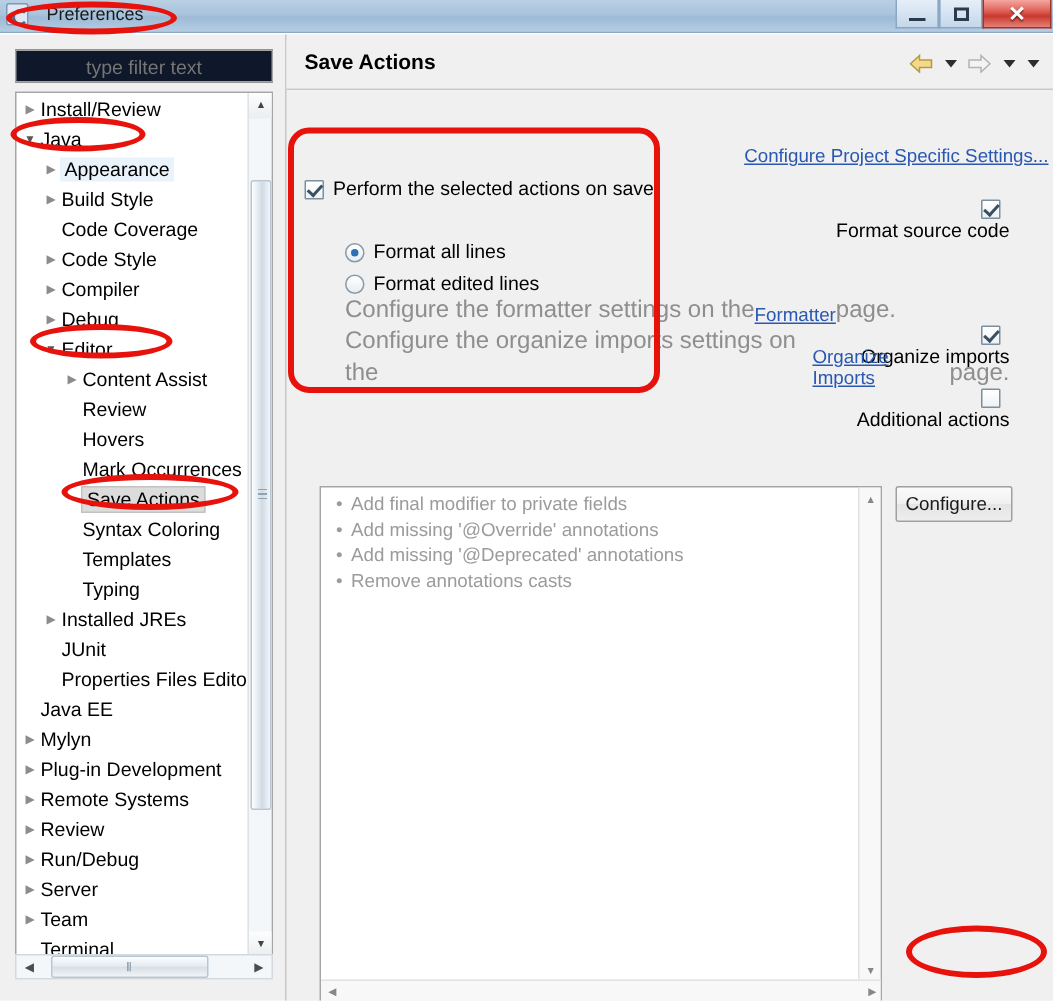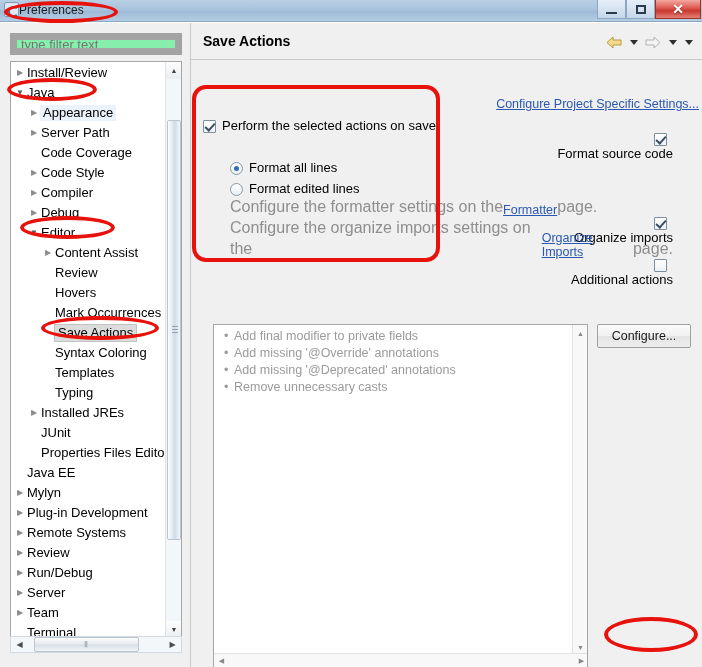--- a/index.html
+++ b/index.html
@@ -17,21 +17,21 @@
   }
 
   
   .titlebar {
     position: absolute; left: 0; top: 0; width: 702px; height: 22px;
     background: linear-gradient(to bottom, #b9cfe4 0%, #a9c4dd 45%, #9dbad6 55%, #b4cde3 100%);
     border-bottom: 1px solid #8ba7c2;
   }
   .titlebar-left {
     position: absolute; left: 4px; top: 2px;
-    display: flex; align-items: center; gap: 0;
+    display: flex; align-items: flex-start; gap: 12px;
   }
   .app-icon {
     width: 15px; height: 15px;
     background: #dfe9f3;
     border: 1px solid #7e99b5;
     border-radius: 2px;
     position: relative;
     flex: 0 0 auto;
   }
   .app-icon:before {
@@ -78,27 +78,28 @@
     background: #f0f0f0;
     border-top: 1px solid #ffffff;
   }
 
   
   .left-pane {
     position: absolute; left: 6px; top: 8px; width: 180px; height: 624px;
   }
   .filter-box {
     position: absolute; left: 4px; top: 2px; width: 172px; height: 22px;
-    border: 7px solid #a3a3a3;
-    background: #86efac;
+    border: 1px solid #a3a3a3;
+    background: #0f172a;
     font-family: "Liberation Sans", sans-serif;
     font-size: 13px;
     color: #6d6d6d;
     padding: 2px 4px;
     outline: none;
+    text-align: center;
   }
   .tree {
     position: absolute; left: 4px; top: 30px; width: 172px; height: 578px;
     background: #ffffff;
     border: 1px solid #a6a6a6;
     overflow: hidden;
   }
   .tree-inner {
     position: absolute; left: 0; top: 0; width: 156px; height: 100%;
     padding-top: 1px;
@@ -304,21 +305,21 @@
   .btn {
     background: linear-gradient(to bottom,#fbfbfb 0%,#f1f1f1 48%,#e4e4e4 52%,#eeeeee 100%);
     border: 1px solid #a0a0a0;
     border-radius: 2px;
     font-size: 12.5px; color: #1a1a1a;
     font-family: "Liberation Sans", sans-serif;
     display: flex; align-items: center; justify-content: center;
     cursor: pointer;
   }
   .btn-configure {
-    position: absolute; left: 406px; top: 263px; width: 94px; height: 24px;
+    position: absolute; left: 406px; top: 263px; width: 78px; height: 24px;
   }
 
   
   .ann {
     position: absolute;
     border: 4px solid #e8120c;
     border-radius: 50%;
     pointer-events: none;
   }
   .ann.rect { border-radius: 14px; }
@@ -361,21 +362,21 @@
             <div class="tree-row" style="padding-left: 2px;">
               <span class="twisty expanded">▼</span>
               <span class="label">Java</span>
             </div>
             <div class="tree-row highlight" style="padding-left: 16px;">
               <span class="twisty ">▶</span>
               <span class="label">Appearance</span>
             </div>
             <div class="tree-row" style="padding-left: 16px;">
               <span class="twisty ">▶</span>
-              <span class="label">Server Path</span>
+              <span class="label">Build Style</span>
             </div>
             <div class="tree-row" style="padding-left: 16px;">
               <span class="twisty blank">▶</span>
               <span class="label">Code Coverage</span>
             </div>
             <div class="tree-row" style="padding-left: 16px;">
               <span class="twisty ">▶</span>
               <span class="label">Code Style</span>
             </div>
             <div class="tree-row" style="padding-left: 16px;">
@@ -574,21 +575,21 @@
               <div class="list-item">
                 <span class="bullet">•</span>
                 <span>Add missing '@Override' annotations</span>
               </div>
               <div class="list-item">
                 <span class="bullet">•</span>
                 <span>Add missing '@Deprecated' annotations</span>
               </div>
               <div class="list-item">
                 <span class="bullet">•</span>
-                <span>Remove unnecessary casts</span>
+                <span>Remove annotations casts</span>
               </div>
             </div>
           <div class="list-vscroll">
             <div class="lv-arrow">▲</div>
             <div class="lv-arrow bot">▼</div>
           </div>
           <div class="list-hscroll">
             <div class="lh-arrow">◀</div>
             <div class="lh-arrow">▶</div>
           </div>

